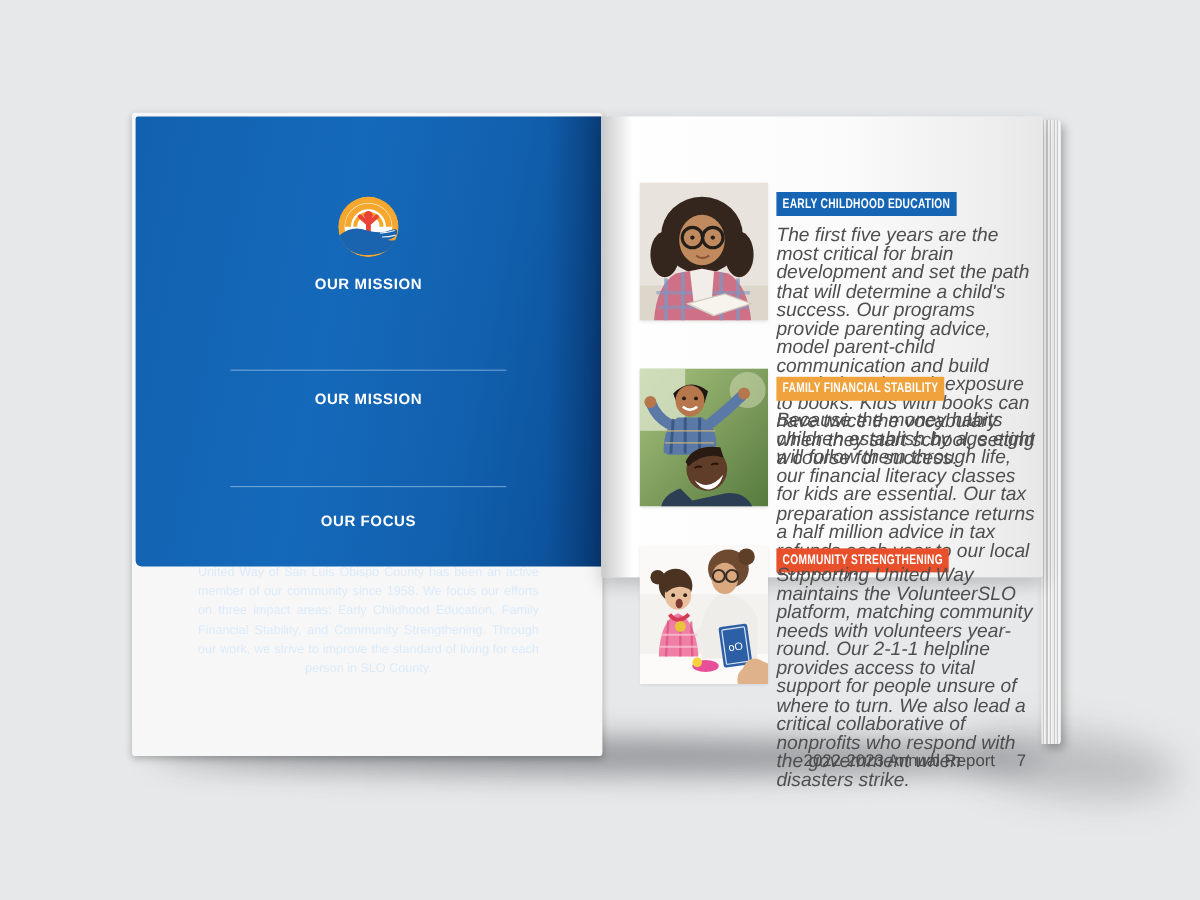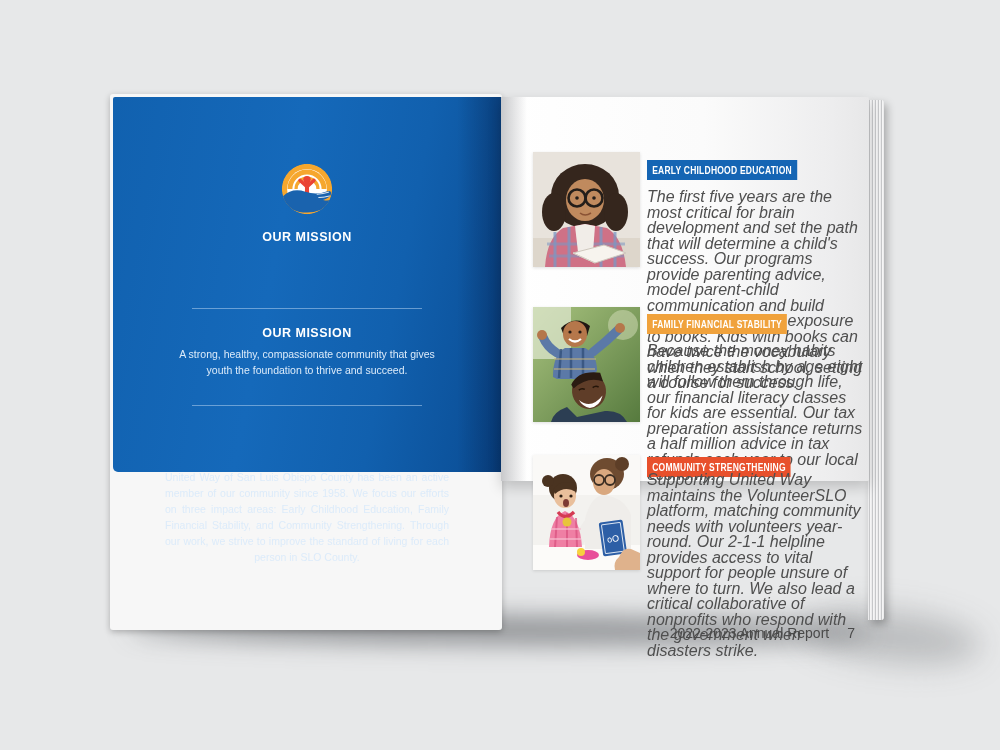--- a/index.html
+++ b/index.html
@@ -124,24 +124,24 @@
           <path d="M2.5 41 Q14 30 30 35.5 Q44 40 56 35 Q62.5 33 61.5 38.5 Q60 43 52 45.5 Q58 47 61 45 L61 47 Q52 60.5 32 61 Q12 61 3.5 46 Z" fill="#1A63AE"></path>
           <path d="M44 38.5 Q52 38 59 35.8 M46 42.5 Q53 42.5 60 40.5" stroke="#ffffff" stroke-width="1.2" fill="none" opacity="0.9"></path>
         </g>
       </svg>
 
       <div class="lp-heading" id="mission-h">OUR MISSION</div>
 
       <div class="lp-divider" id="div1"></div>
 
       <div class="lp-heading" id="vision-h">OUR MISSION</div>
-      <div class="lp-body" id="vision-b">A strong, healthy, compassionate community that gives youth the foundation to thrive and succeed.</div>
 
       <div class="lp-divider" id="div2"></div>
 
+      <div class="lp-heading" id="focus-h">OUR FOCUS</div>
       <div class="lp-body" id="focus-b">United Way of San Luis Obispo County has been an active member of our community since 1958. We focus our efforts on three impact areas: Early Childhood Education, Family Financial Stability, and Community Strengthening. Through our work, we strive to improve the standard of living for each person in SLO County.</div>
     </div>
   </div>
 
   <div class="page-right">
 
     <svg class="photo" id="photo1" viewBox="0 0 107 115">
       <rect width="107" height="115" fill="#e8e3dc"></rect>
       <rect y="86" width="107" height="29" fill="#ddd6cb"></rect>
       <ellipse cx="52" cy="44" rx="34" ry="32" fill="#35261d"></ellipse>

